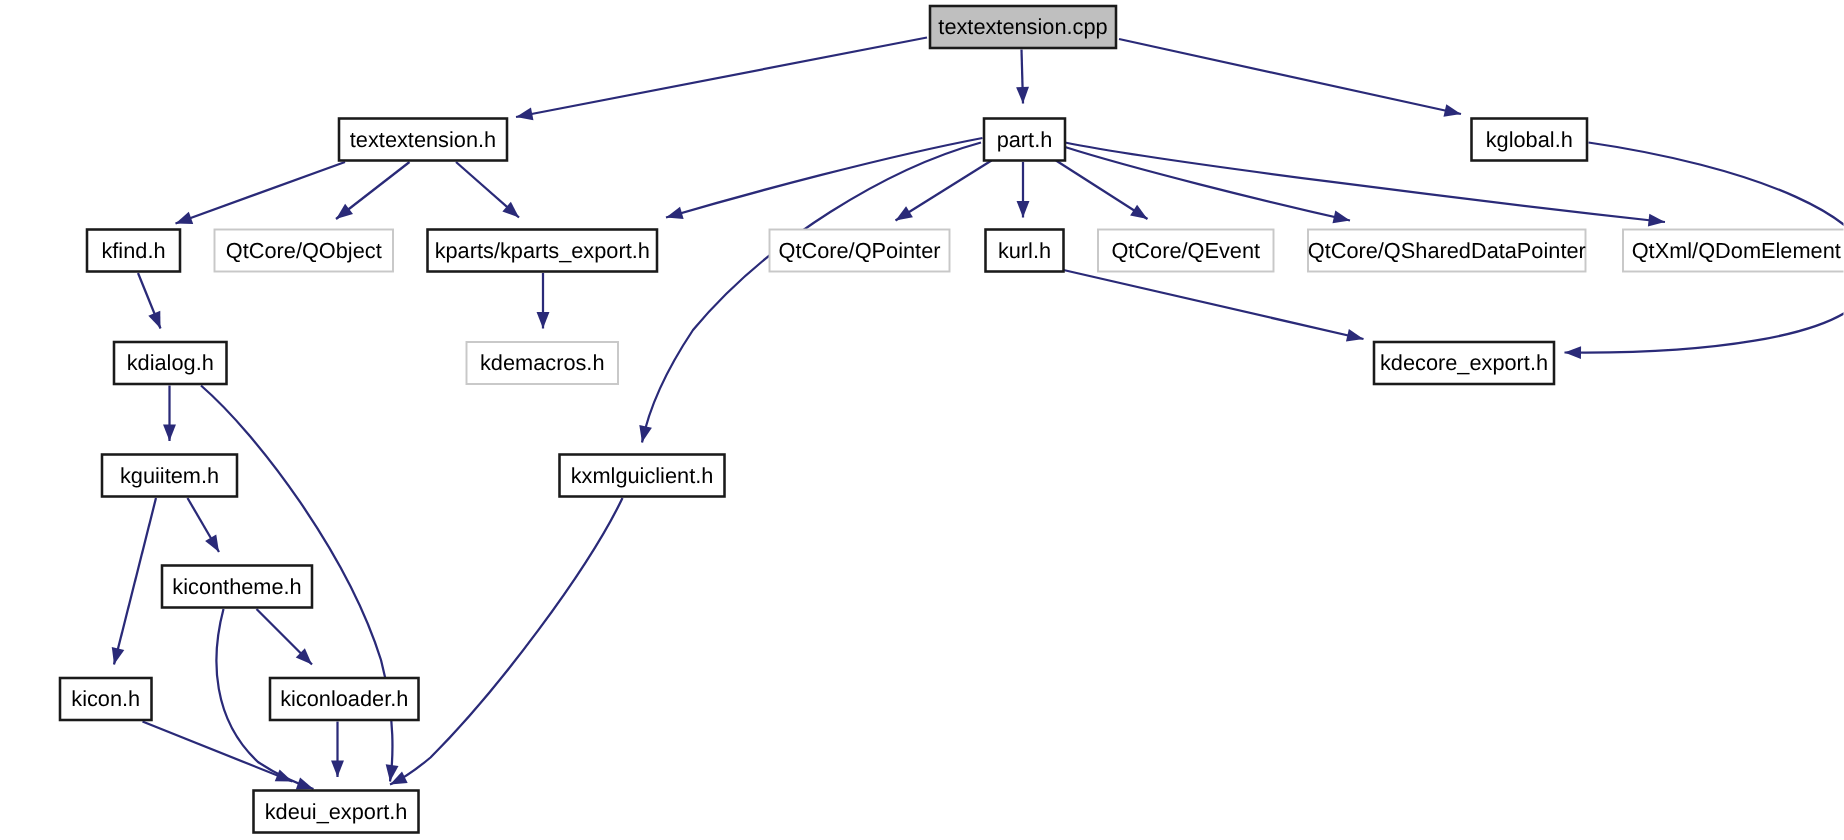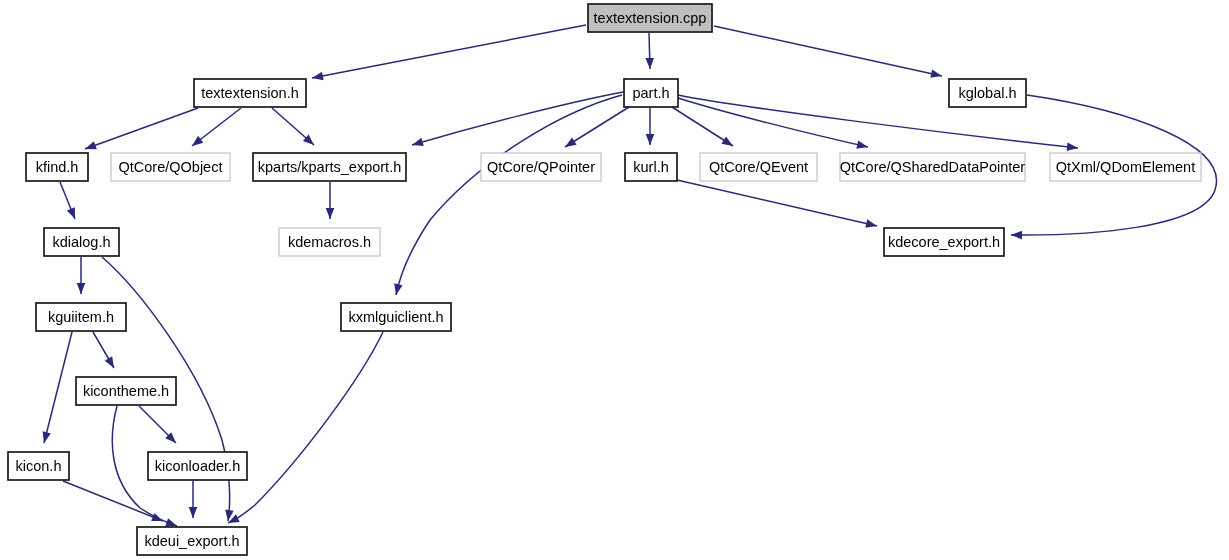--- a/index.html
+++ b/index.html
@@ -10,20 +10,21 @@
   body {
     width: 1229px;
     height: 560px;
     font-family: "Liberation Sans", sans-serif;
     overflow: hidden;
   }
   #graph-root {
     position: relative;
     width: 1042px;
     height: 560px;
+    padding-left: 32px;
   }
   svg#dep-graph {
     display: block;
     width: 1229px;
     height: 560px;
   }
   .node-box {
     stroke-width: 1.4px;
     fill: #ffffff;
   }

